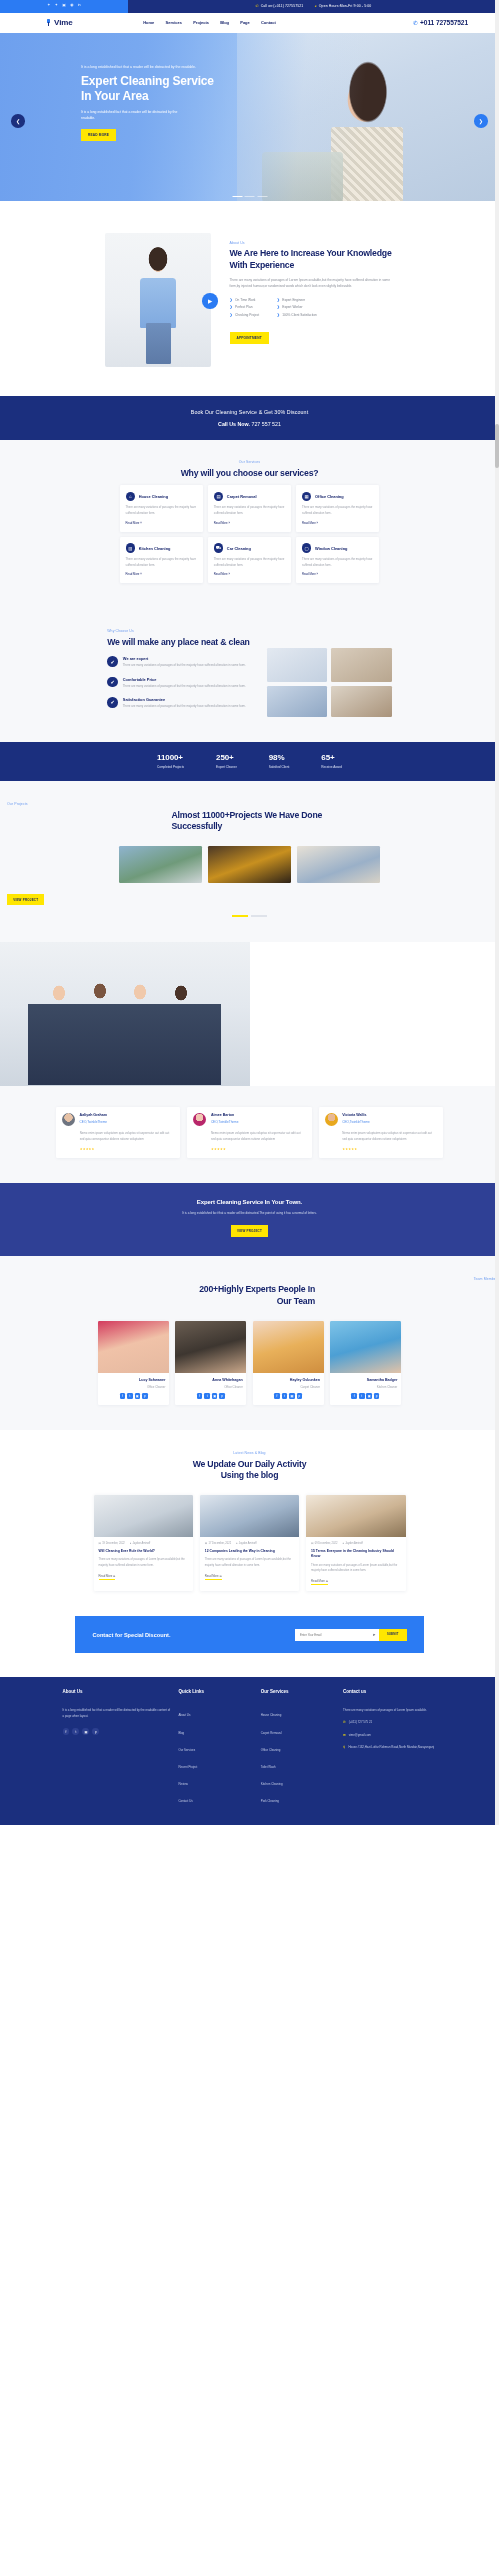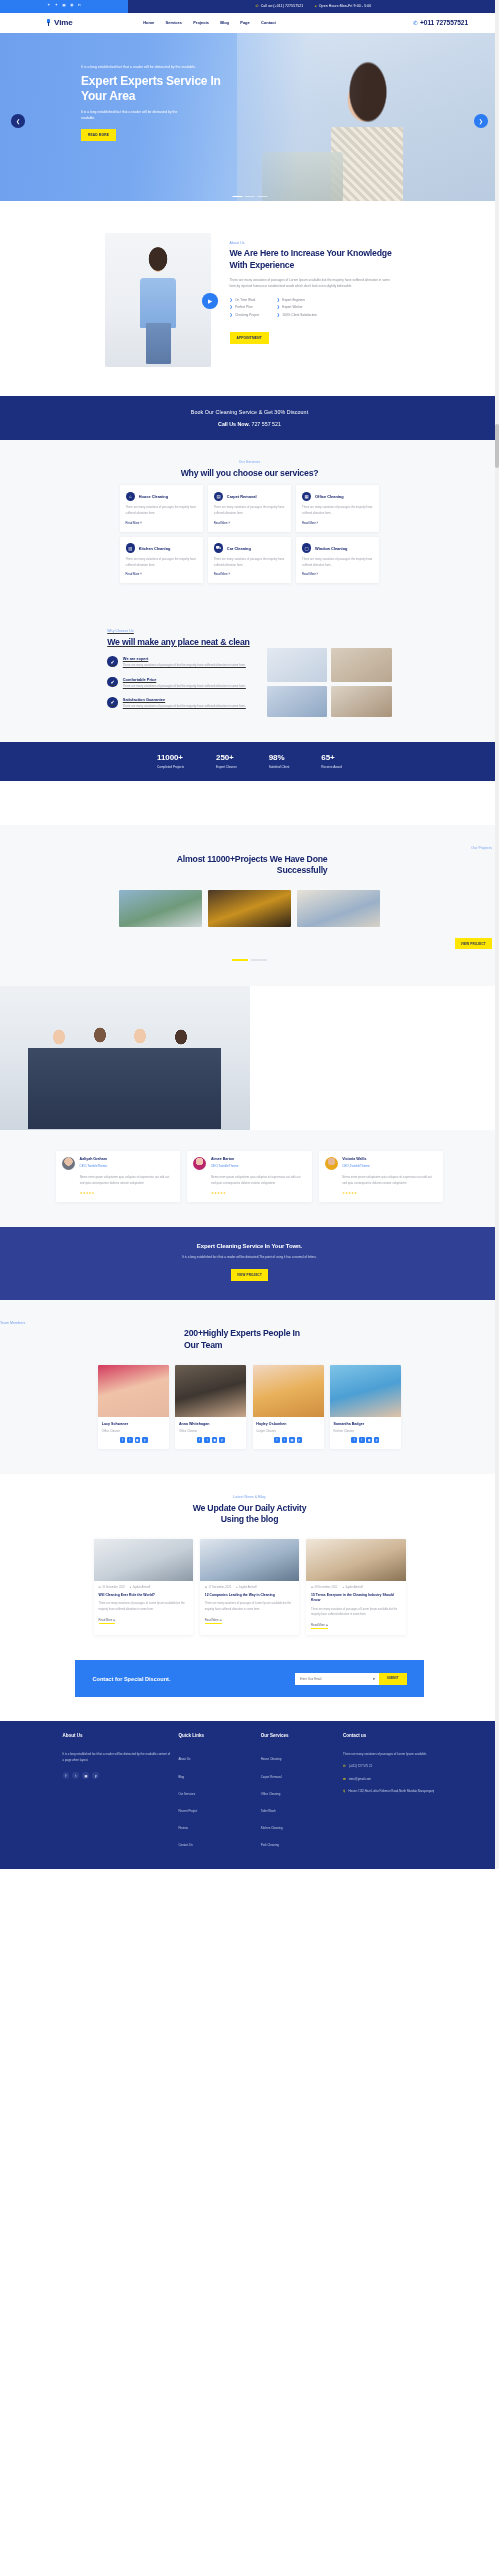--- a/index.html
+++ b/index.html
@@ -105,41 +105,41 @@
   .svc-top { display: flex; align-items: center; gap: 3.7px; margin-bottom: 4.4px; }
   .svc-ic { width: 9.4px; height: 9.4px; border-radius: 50%; background: #1b2f7e; color: #fff;
     display: flex; align-items: center; justify-content: center; font-size: 4.4px; flex: 0 0 9.4px; }
   .svc-title { font-size: 3.9px; font-weight: bold; color: #16246b; }
   .svc-txt { font-size: 2.8px; line-height: 1.95; color: #9a9ea8; margin-bottom: 4.4px; }
   .svc-more { font-size: 2.8px; color: #6b7080; }
   .svc-more span { color: #16246b; }
 
   
   .why { background: #f7f8fa; padding: 21px 0 25px; display: flex; justify-content: center; gap: 15.6px; }
-  .why-left { width: 144px; text-decoration: underline; }
+  .why-left { width: 144px; }
   .feat { display: flex; gap: 5px; margin-top: 8px; }
   .feat-ic { width: 10.6px; height: 10.6px; border-radius: 50%; background: #1b2f7e; color: #fff;
     display: flex; align-items: center; justify-content: center; font-size: 5px; flex: 0 0 10.6px; }
   .feat-t { font-size: 3.9px; font-weight: bold; color: #16246b; margin-bottom: 1.9px; }
   .feat-p { font-size: 2.9px; line-height: 1.9; color: #9a9ea8; }
   .why-right { width: 125px; display: grid; grid-template-columns: 1fr 1fr; gap: 3.7px; align-content: start; padding-top: 19px; }
   .ph { border-radius: 1.2px; }
   .ph.a { height: 34px; background: linear-gradient(150deg,#e3e9f1,#c3d0e0); }
   .ph.b { height: 34px; background: linear-gradient(150deg,#d9cdbd,#b8a68f); }
   .ph.c { height: 31px; background: linear-gradient(150deg,#c9d6e6,#8fa7c4); }
   .ph.d { height: 31px; background: linear-gradient(150deg,#dcd3c6,#a9937a); }
 
   
   .stats { background: #1b2f7e; padding: 10.6px 0 12px; display: flex; justify-content: center; gap: 32px; }
   .stat { text-align: left; }
   .stat-n { color: #fff; font-size: 8px; font-weight: bold; letter-spacing: -0.1px; }
   .stat-l { color: #dbe2f5; font-size: 3.1px; margin-top: 3.7px; }
 
   
-  .projects { background: #f7f8fa; padding: 21px 7px 25px; text-align: right; margin-top: 44px; }
+  .projects { background: #f7f8fa; padding: 21px 7px 25px; text-align: left; }
   .proj-grid { width: 262px; margin: 0 auto; display: grid; grid-template-columns: repeat(3,1fr); gap: 5.6px; }
   .proj { height: 37px; border-radius: 1.2px; }
   .proj.p1 { background: linear-gradient(160deg,#8fb4cf 0%,#6f9a7a 55%,#cfd6d8 100%); }
   .proj.p2 { background: linear-gradient(160deg,#4a3726 0%,#c8901f 50%,#2e2318 100%); }
   .proj.p3 { background: linear-gradient(160deg,#e7e1d6 0%,#9ab0c8 60%,#d8d2c6 100%); }
   .btn-y2 { display: inline-block; margin-top: 10.6px; background: #ffe600; color: #14225f;
     font-size: 3px; font-weight: bold; padding: 3.7px 6.2px; letter-spacing: 0.2px; text-decoration: none; }
   .proj-dots { margin-top: 10px; display: flex; gap: 2.5px; justify-content: center; }
   .proj-dots i { width: 16px; height: 1.2px; background: #dfe3ea; display: block; }
   .proj-dots i.on { background: #ffe600; }
@@ -182,21 +182,21 @@
   .ttxt { font-size: 2.9px; line-height: 2; color: #9a9ea8; margin-top: 5px; padding-left: 17.5px; }
   .stars { color: #ffc400; font-size: 3.1px; letter-spacing: 0.2px; margin-top: 3.7px; padding-left: 17.5px; }
 
   
   .cta { background: #2f4095; padding: 16px 0 19px; text-align: center; }
   .cta-h { color: #fff; font-size: 6px; font-weight: bold; letter-spacing: -0.1px; }
   .cta-p { color: #d6deef; font-size: 3px; line-height: 1.9; margin-top: 5.6px; }
   .cta .btn-y2 { margin-top: 8.7px; }
 
   
-  .team { background: #f7f8fa; padding: 21px 0 25px; text-align: left; }
+  .team { background: #f7f8fa; padding: 21px 0 25px; text-align: right; }
   .team-grid { width: 303px; margin: 0 auto; display: grid; grid-template-columns: repeat(4,1fr); gap: 6.2px; }
   .tm { background: #fff; border-radius: 1.2px; overflow: hidden; box-shadow: 0 0.6px 3.1px rgba(20,40,90,.05); }
   .tm-img { height: 52px; }
   .tm-img.i1 { background: linear-gradient(165deg,#d33a5e 0%,#f0c2a8 45%,#e5b9a0 100%); }
   .tm-img.i2 { background: linear-gradient(165deg,#6b5e52 0%,#3d3630 50%,#c9a78a 100%); }
   .tm-img.i3 { background: linear-gradient(165deg,#f2d7c2 0%,#e8b05a 50%,#cf8e3f 100%); }
   .tm-img.i4 { background: linear-gradient(165deg,#7fc4e8 0%,#4c9fd4 50%,#e2c3a8 100%); }
   .tm-b { padding: 5.6px 3.7px 6.2px; }
   .tm-n { font-size: 3.6px; font-weight: bold; color: #16246b; }
   .tm-r { font-size: 2.9px; color: #9a9ea8; margin-top: 2.5px; }
@@ -294,21 +294,21 @@
     </div>
   </div>
 
   <div class="hero">
     <div class="hero-photo"></div>
     <div class="hero-overlay"></div>
     <div class="arrow-btn arrow-l">❮</div>
     <div class="arrow-btn arrow-r">❯</div>
     <div class="hero-content">
       <div class="hero-kicker">It is a long established fact that a reader will be distracted by the readable.</div>
-      <div class="hero-h1">Expert Experts Service In Your Area</div>
+      <div class="hero-h1">Expert Cleaning Service In Your Area</div>
       <div class="hero-sub">It is a long established fact that a reader will be distracted by the readable.</div>
       <a class="btn-y" href="#">READ MORE</a>
     </div>
     <div class="hero-dots">
       <i class="on"></i>
       <i></i>
       <i></i>
     </div>
   </div>
 

